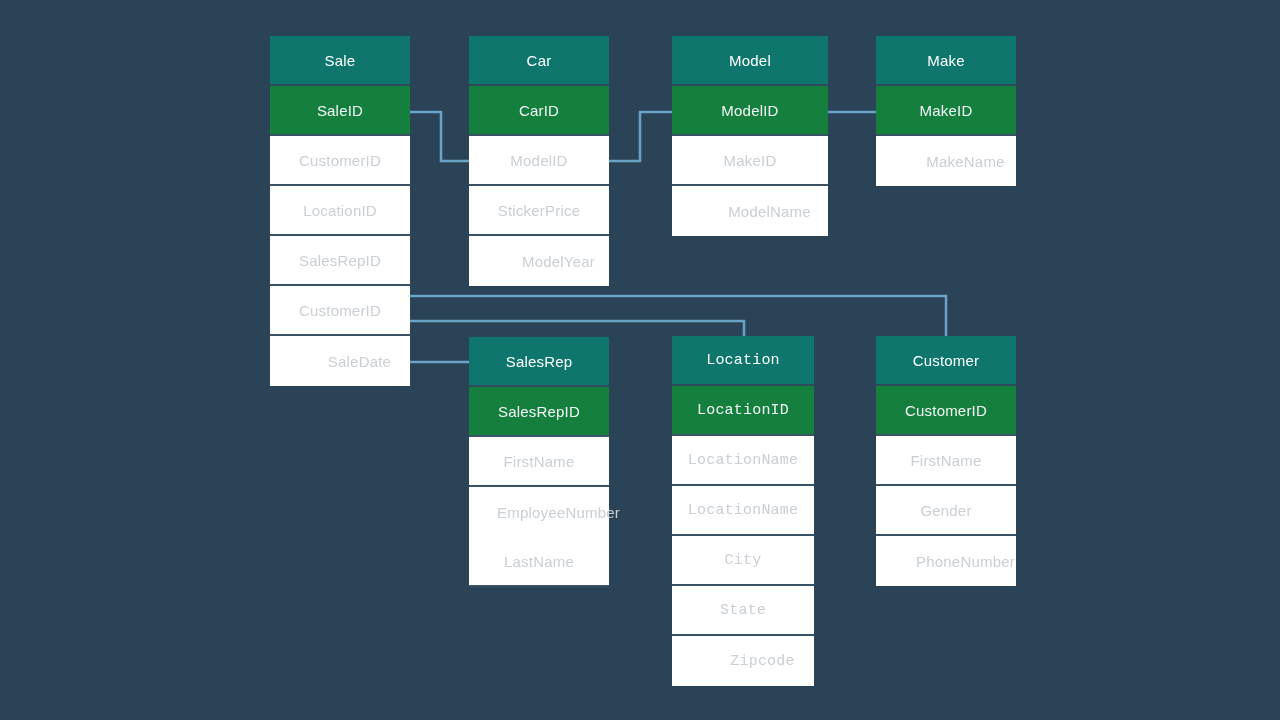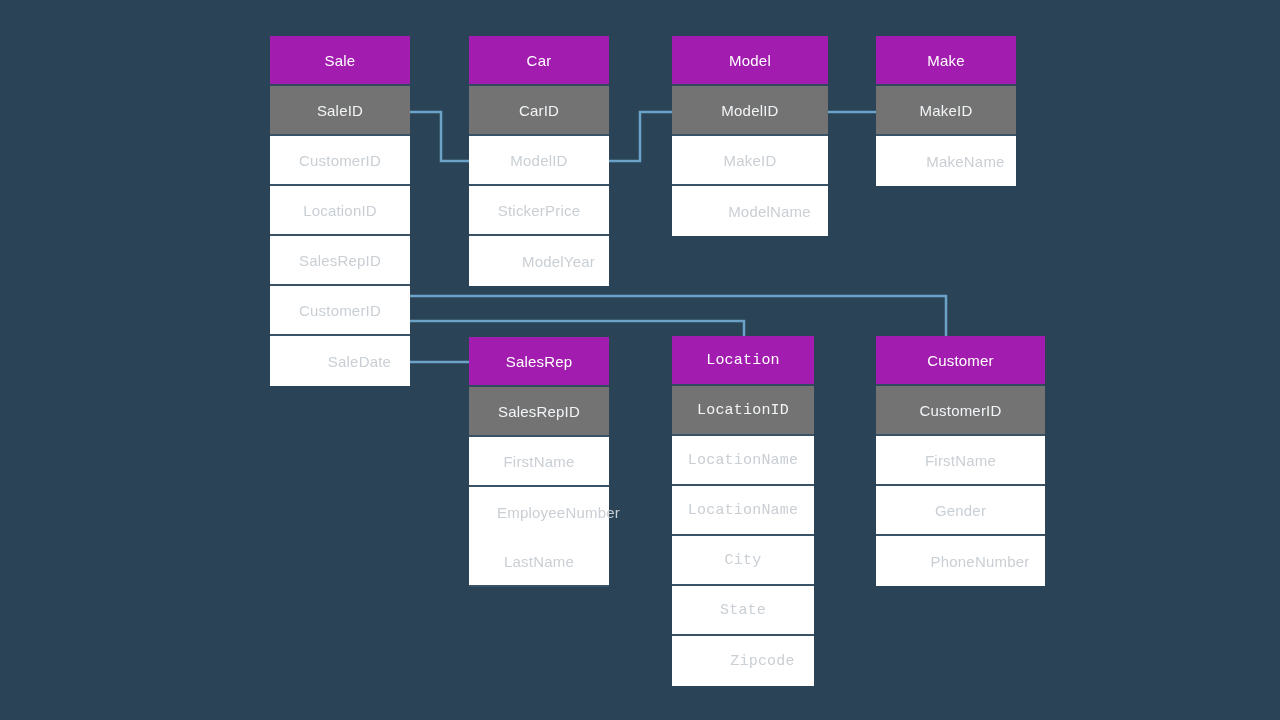--- a/index.html
+++ b/index.html
@@ -27,21 +27,21 @@
     pointer-events: none;
     z-index: 1;
   }
   .entity {
     position: absolute;
     z-index: 2;
     box-sizing: border-box;
   }
   .entity-header {
     height: 50px;
-    background: #a21caf;
+    background: #0f766e;
     color: #ffffff;
     font-size: 15px;
     display: flex;
     align-items: center;
     justify-content: center;
     letter-spacing: 0.2px;
     box-sizing: border-box;
     border-bottom: 2px solid #2f4a5d;
   }
   .field {
@@ -50,21 +50,21 @@
     color: #c9cfd4;
     font-size: 15px;
     display: flex;
     align-items: center;
     justify-content: center;
     box-sizing: border-box;
     border-bottom: 2px solid #3a5266;
     letter-spacing: 0.2px;
   }
   .field.pk {
-    background: #737373;
+    background: #15803d;
     color: #f2f5f7;
   }
   .field.last {
     border-bottom: none;
     padding-left: 39px;
   }
 </style>
 </head>
 <body>
 
@@ -116,21 +116,21 @@
       </div>
       <div class="entity" style="left: 672px; top: 336px; width: 142px; font-family: Liberation Mono, monospace;">
         <div class="entity-header">Location</div>
         <div class="field pk">LocationID</div>
         <div class="field">LocationName</div>
         <div class="field">LocationName</div>
         <div class="field">City</div>
         <div class="field">State</div>
         <div class="field last">Zipcode</div>
       </div>
-      <div class="entity" style="left: 876px; top: 336px; width: 169px; border-radius: 9px;">
+      <div class="entity" style="left: 876px; top: 336px; width: 140px; border-radius: 9px;">
         <div class="entity-header">Customer</div>
         <div class="field pk">CustomerID</div>
         <div class="field">FirstName</div>
         <div class="field">Gender</div>
         <div class="field last">PhoneNumber</div>
       </div>
     </div>
 
 </div>
 

